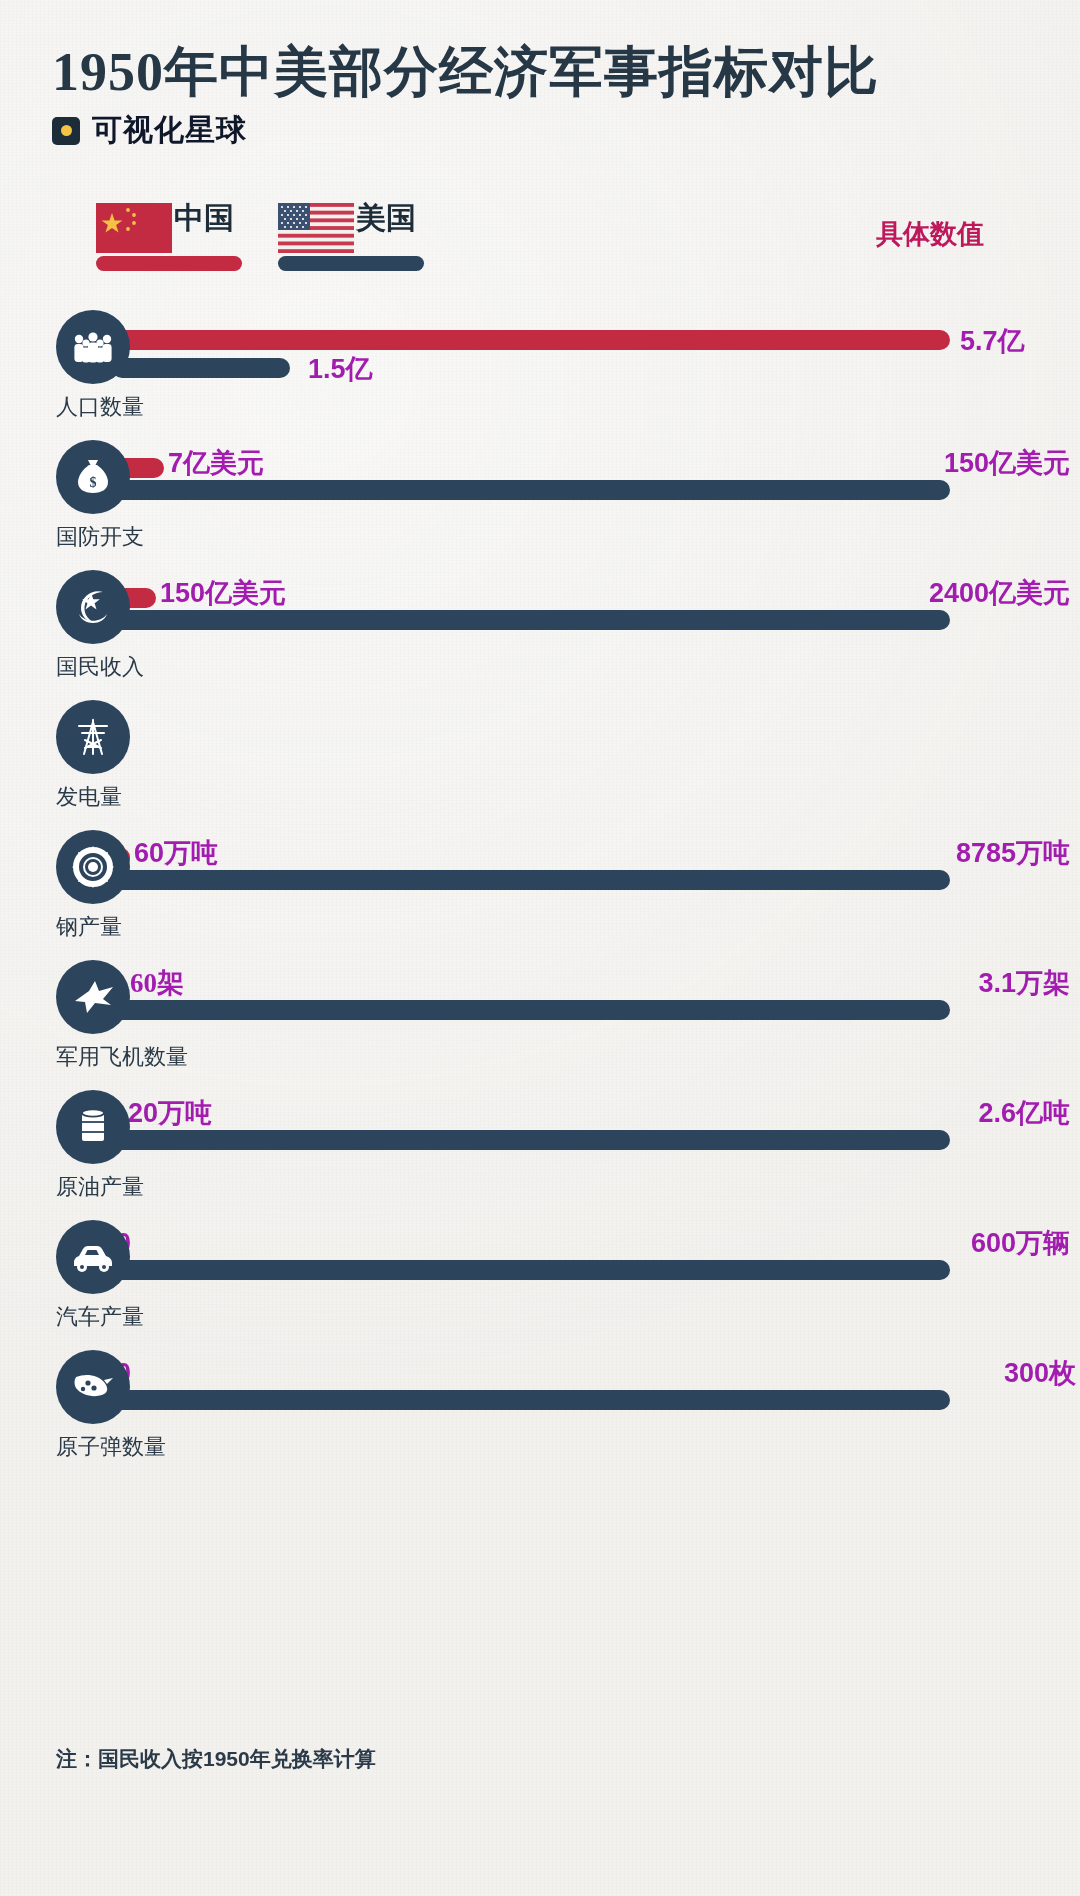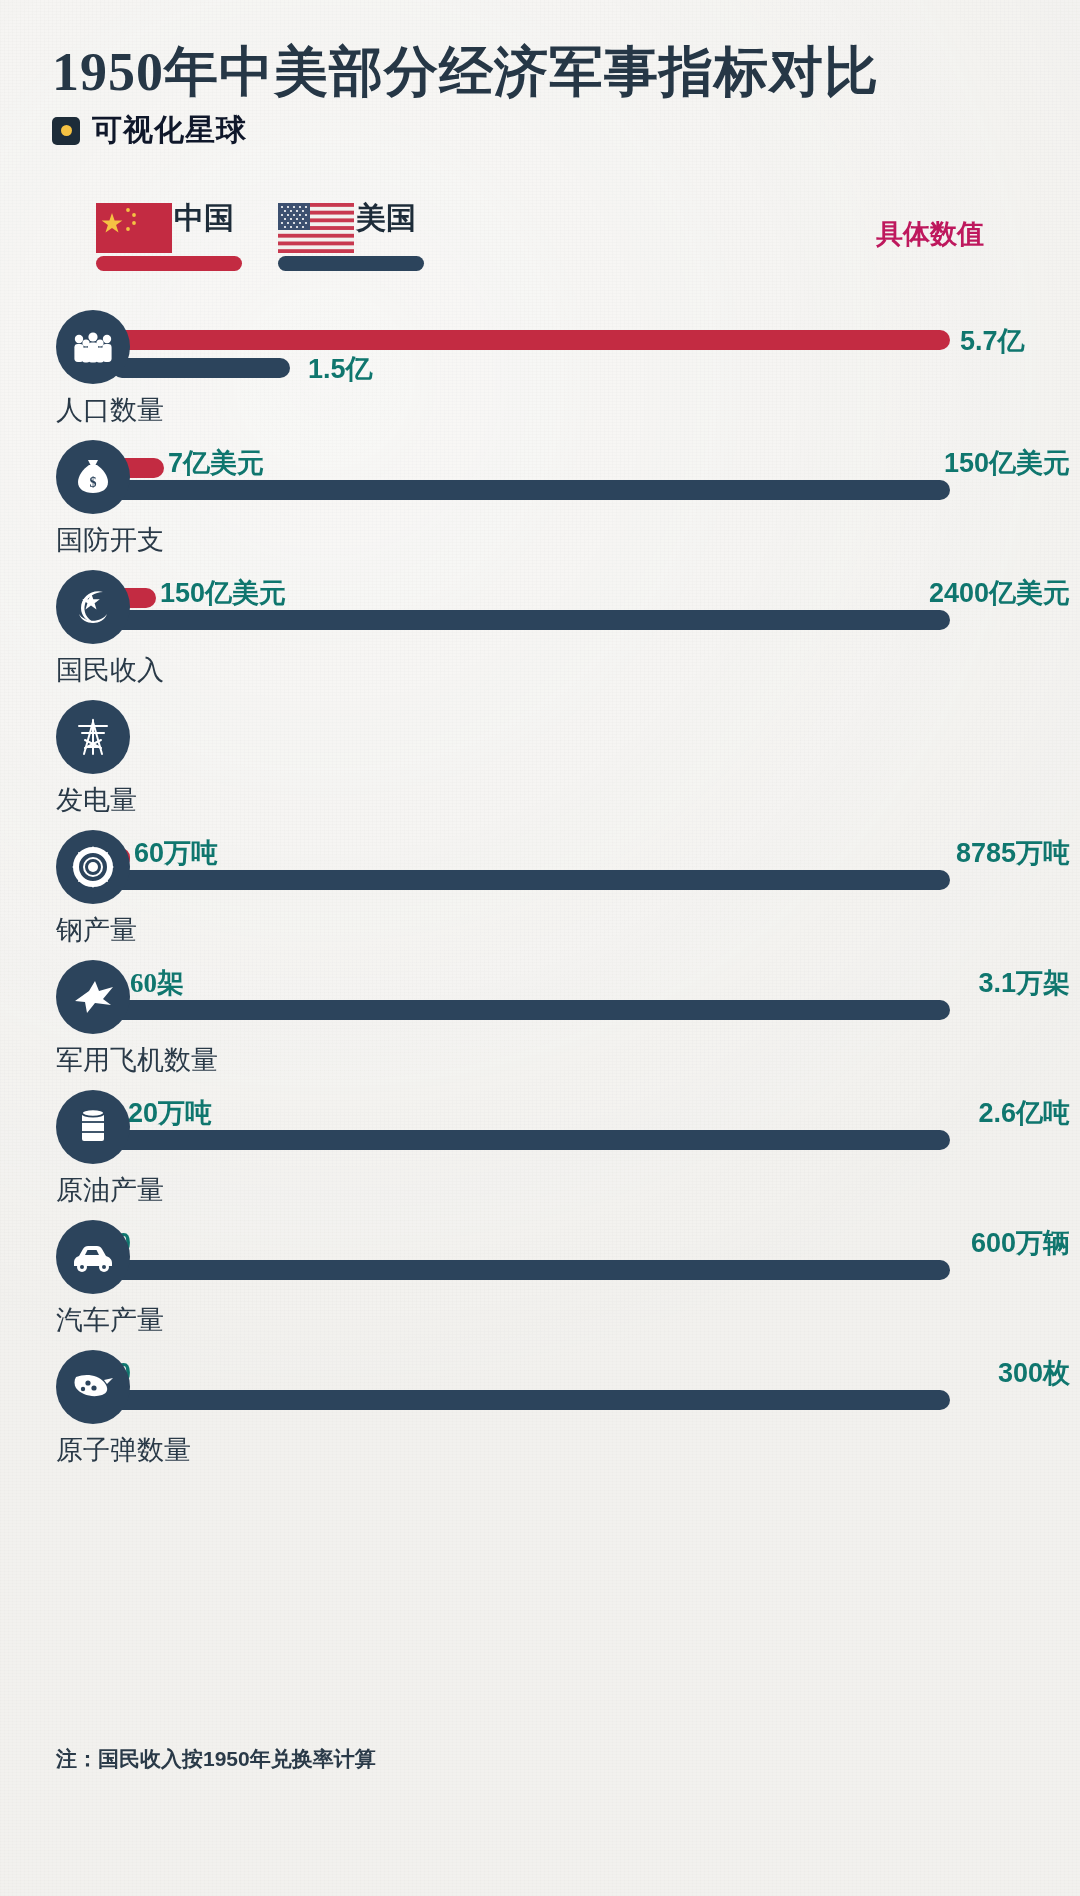--- a/index.html
+++ b/index.html
@@ -160,32 +160,32 @@
     border-radius:10px;
   }
   .bar.cn{background:#c32b42; top:30px;}
   .bar.us{background:#2c445c; top:58px;}
   .row.single .bar.cn{top:36px;height:20px;}
   .row.single .bar.us{top:44px;height:20px;}
   .val{
     position:absolute;
     font-size:27px;
     font-weight:700;
-    color:#0f766e;
+    color:#a21caf;
     white-space:nowrap;
     line-height:1;
   }
   .val.cn{top:28px;}
   .val.us{top:56px;}
   .row.single .val.cn{top:18px;}
   .row.single .val.us{top:18px;}
   .rowlabel{
     position:absolute;
     left:56px; top:92px;
-    font-size:27px;
+    font-size:22px;
     font-weight:500;
     color:#2a3a48;
     white-space:nowrap;
   }
 
   
   .footnote{
     position:absolute;
     left:56px; top:1745px;
     font-size:21px;
@@ -462,21 +462,21 @@
             <circle cx="20" cy="16" r="2.6"></circle>
             <circle cx="26" cy="21" r="2.6"></circle>
             <circle cx="15" cy="22" r="2.2"></circle>
           </g>
         </svg>
       </div>
       <div class="bars">
         <div class="bar cn" style="left:0; width:0px; top:28px;"></div>
         <div class="val cn" style="left:4px; top:20px;">0</div>
         <div class="bar us" style="left:0; width:838px; top:50px;"></div>
-        <div class="val us" style="right:10px; top:20px;margin-left:17px;">300枚</div>
+        <div class="val us" style="right:4px; top:20px;margin-left:17px;">300枚</div>
       </div>
       <div class="rowlabel">原子弹数量</div>
     </div>
 
   </div>
 
   <div class="footnote">注：国民收入按1950年兑换率计算</div>
 
 </div>
 

